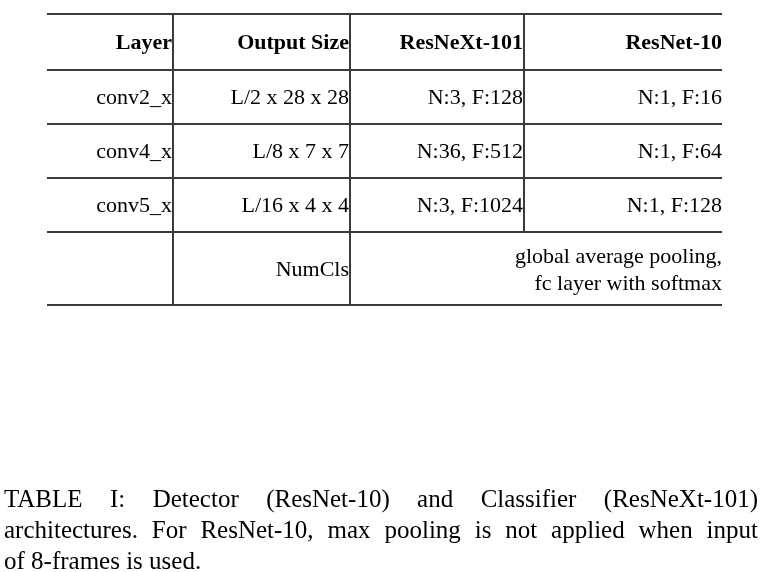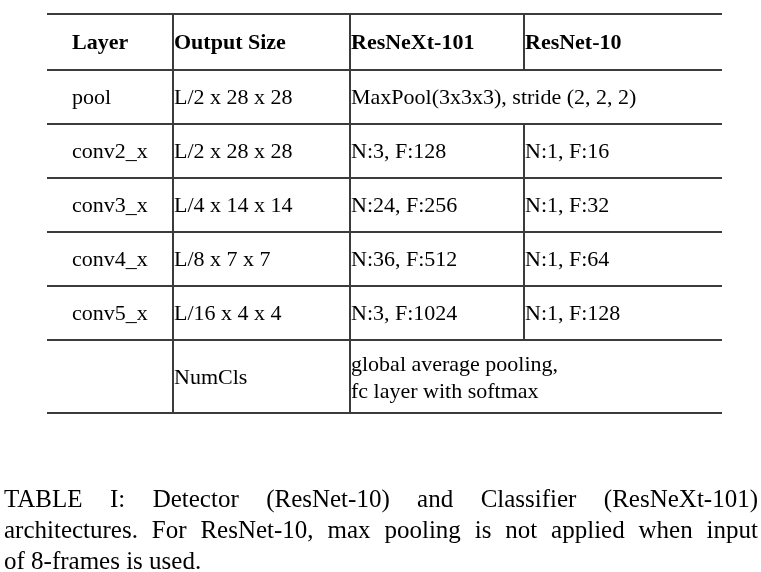--- a/index.html
+++ b/index.html
@@ -22,21 +22,21 @@
     width: 675px;
     border-collapse: collapse;
     table-layout: fixed;
     border-top: 2px solid #3b3b3b;
     border-bottom: 2px solid #3b3b3b;
   }
   table.arch tr { border-bottom: 2px solid #3b3b3b; }
   table.arch th, table.arch td {
     border-left: 2px solid #3b3b3b;
     font-size: 22px;
-    text-align: left;
+    text-align: right;
     vertical-align: middle;
     padding: 0;
     overflow: hidden;
   }
   table.arch th:first-child, table.arch td:first-child { border-left: none; }
   table.arch thead tr { height: 56px; }
   table.arch tbody tr { height: 54px; }
   table.arch tfoot tr { height: 73px; }
   table.arch th { font-weight: bold; }
   .layer-col { text-align: center; padding-left: 25px !important; }
@@ -88,35 +88,24 @@
     <thead>
       <tr>
         <th class="layer-col">Layer</th>
         <th>Output Size</th>
         <th>ResNeXt-101</th>
         <th>ResNet-10</th>
       </tr>
     </thead>
     <tbody>
       <tr>
-        <td class="layer-col">pool</td>
-        <td>L/2 x 28 x 28</td>
-        <td colspan="2">MaxPool(3x3x3), stride (2, 2, 2)</td>
-      </tr>
-      <tr>
         <td class="layer-col">conv2_x</td>
         <td>L/2 x 28 x 28</td>
         <td>N:3, F:128</td>
         <td>N:1, F:16</td>
-      </tr>
-      <tr>
-        <td class="layer-col">conv3_x</td>
-        <td>L/4 x 14 x 14</td>
-        <td>N:24, F:256</td>
-        <td>N:1, F:32</td>
       </tr>
       <tr>
         <td class="layer-col">conv4_x</td>
         <td>L/8 x 7 x 7</td>
         <td>N:36, F:512</td>
         <td>N:1, F:64</td>
       </tr>
       <tr>
         <td class="layer-col">conv5_x</td>
         <td>L/16 x 4 x 4</td>

